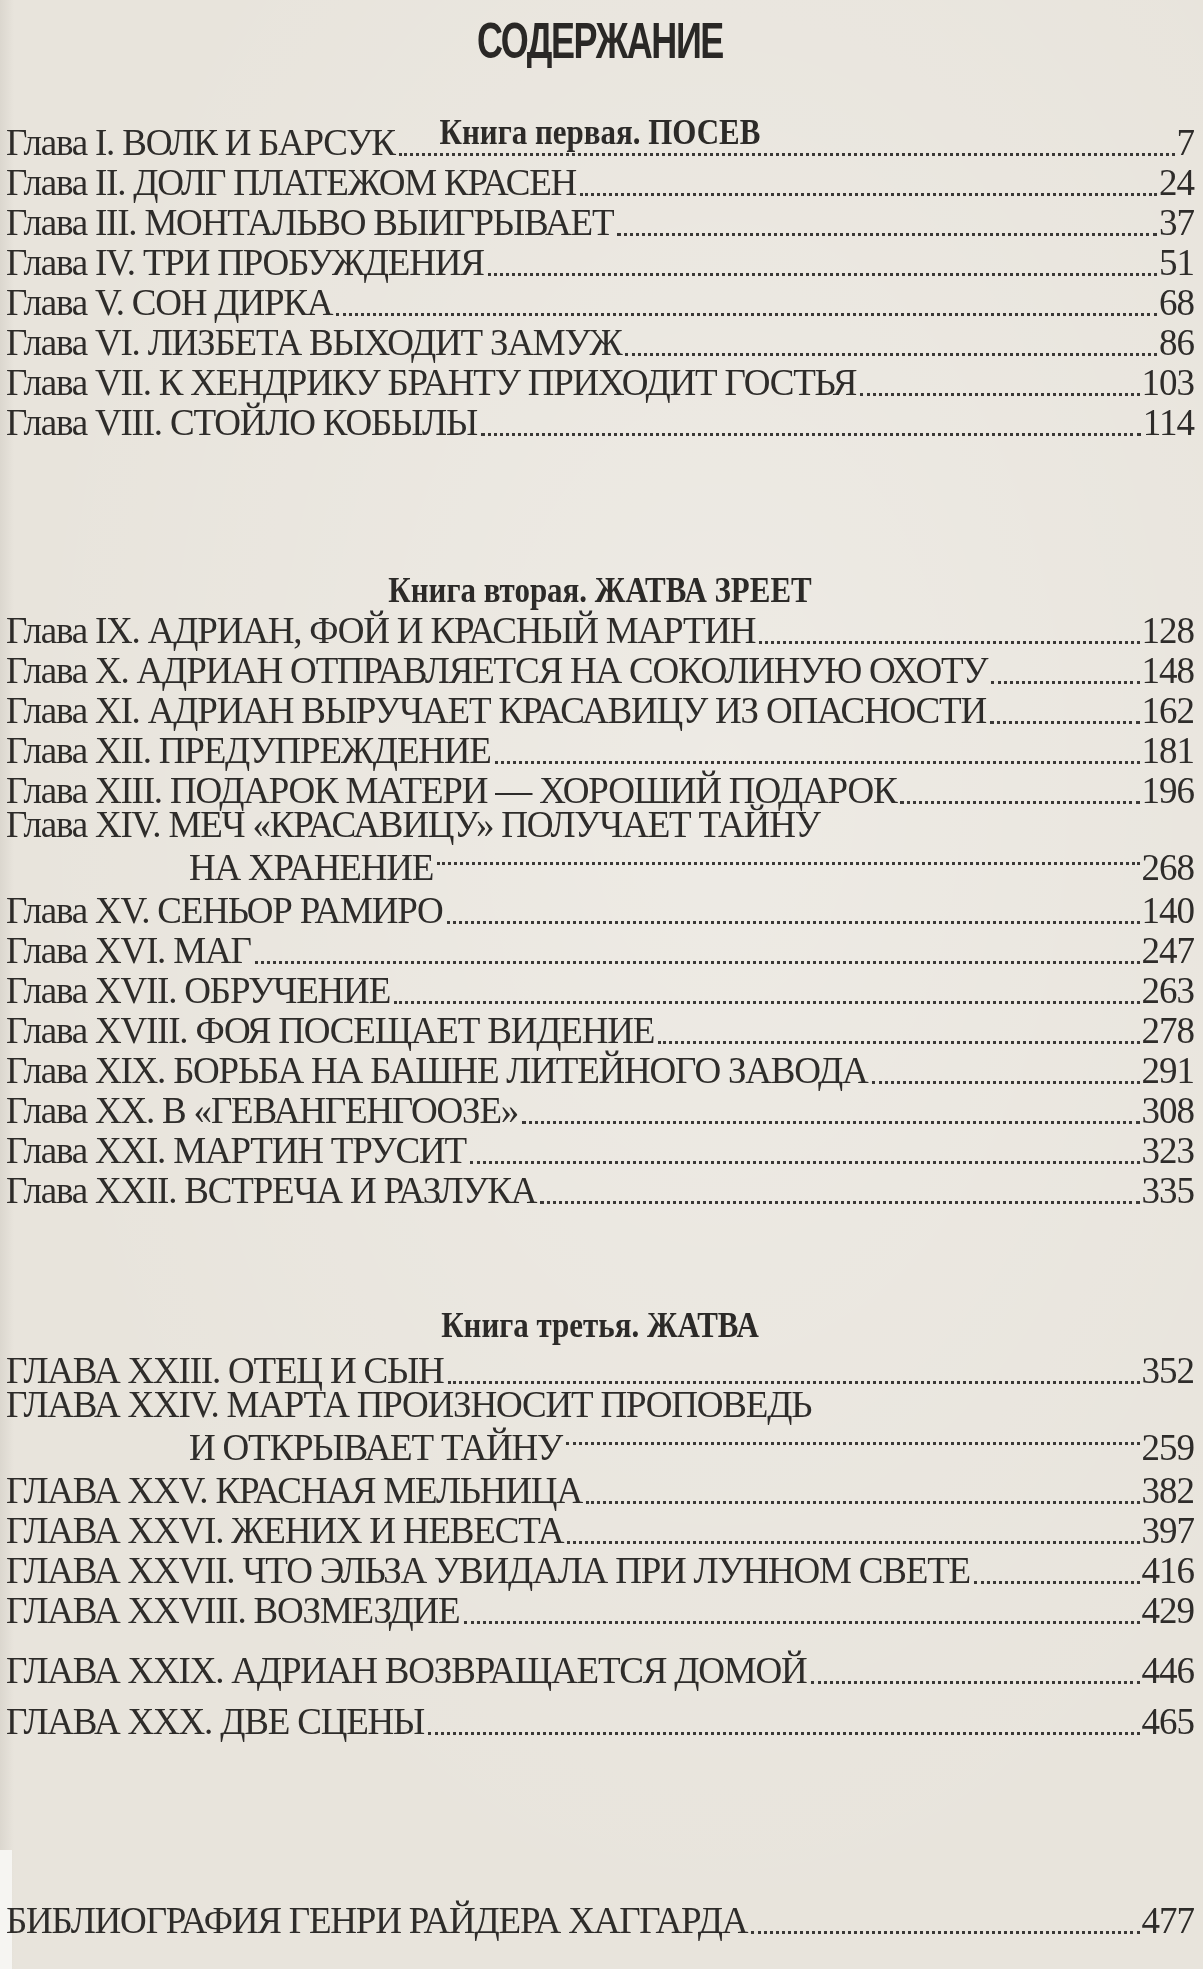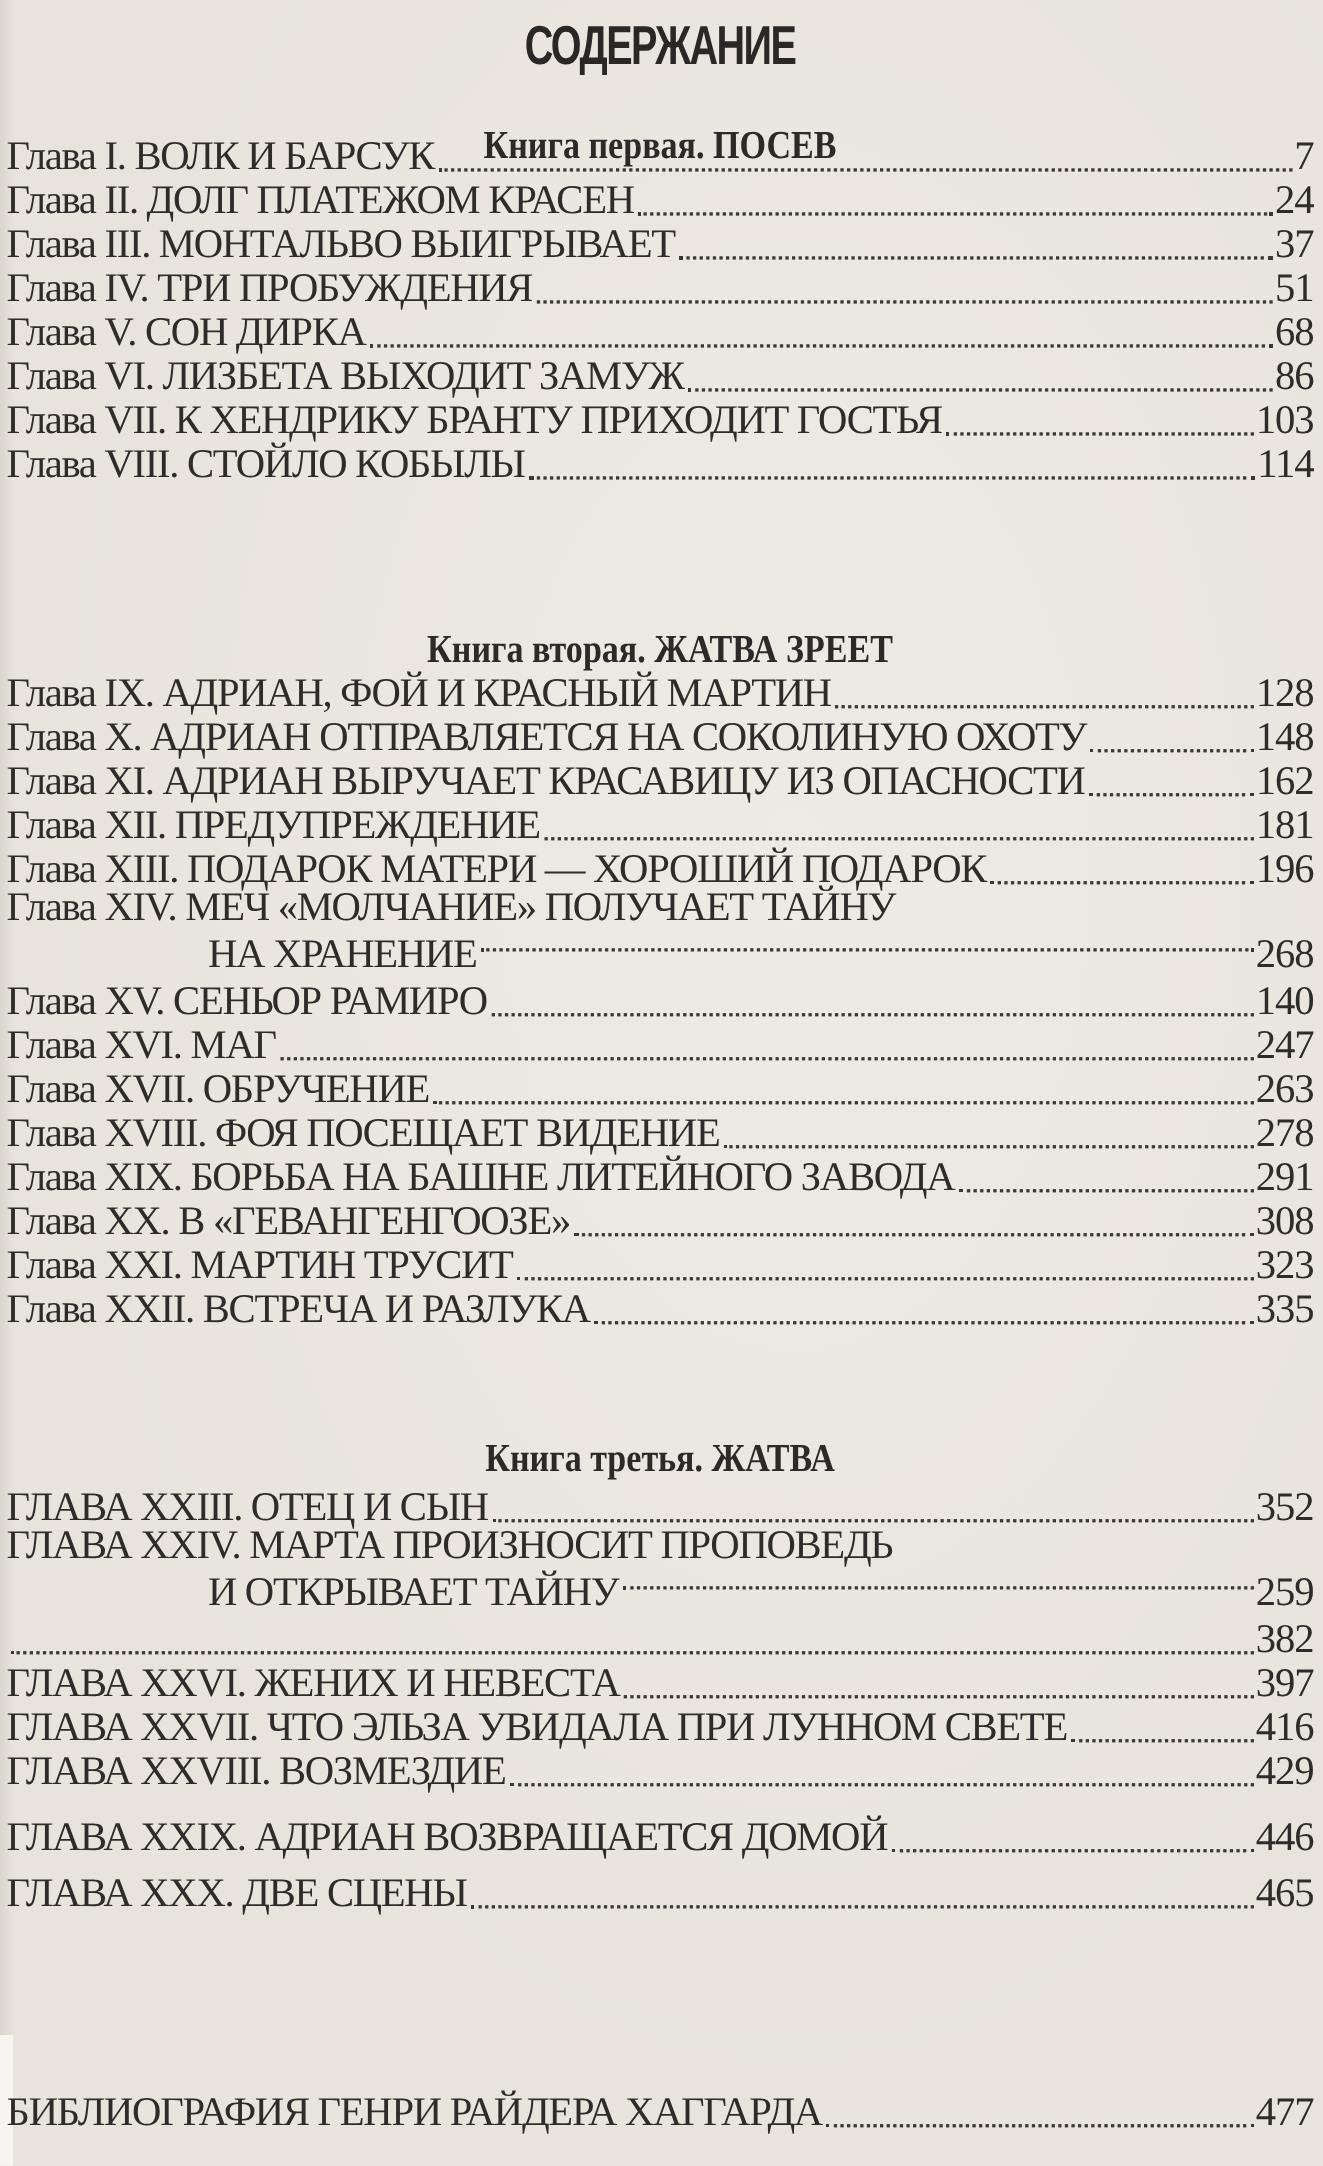--- a/index.html
+++ b/index.html
@@ -172,21 +172,21 @@
       <span class="label">Глава XII. ПРЕДУПРЕЖДЕНИЕ</span>
       <span class="leader"></span>
       <span class="page">181</span>
     </div>
   <div class="entry" style="top:763px">
       <span class="label">Глава XIII. ПОДАРОК МАТЕРИ — ХОРОШИЙ ПОДАРОК</span>
       <span class="leader"></span>
       <span class="page">196</span>
     </div>
 
-  <div class="entry first-line" style="top:803px"><span class="label">Глава XIV. МЕЧ «МОЛЧАНИЕ» ПОЛУЧАЕТ ТАЙНУ</span></div>
+  <div class="entry first-line" style="top:803px"><span class="label">Глава XIV. МЕЧ «КРАСАВИЦУ» ПОЛУЧАЕТ ТАЙНУ</span></div>
   <div class="entry indent" style="top:843px">
       <span class="label">НА ХРАНЕНИЕ</span>
       <span class="leader"></span>
       <span class="page">268</span>
     </div>
 
   <div class="entry" style="top:883px">
       <span class="label">Глава XV. СЕНЬОР РАМИРО</span>
       <span class="leader"></span>
       <span class="page">140</span>
@@ -236,20 +236,21 @@
     </div>
 
   <div class="entry first-line" style="top:1383px"><span class="label">ГЛАВА XXIV. МАРТА ПРОИЗНОСИТ ПРОПОВЕДЬ</span></div>
   <div class="entry indent" style="top:1423px">
       <span class="label">И ОТКРЫВАЕТ ТАЙНУ</span>
       <span class="leader"></span>
       <span class="page">259</span>
     </div>
 
   <div class="entry" style="top:1463px">
+      <span class="label">ГЛАВА XXV. КРАСНАЯ МЕЛЬНИЦА</span>
       <span class="leader"></span>
       <span class="page">382</span>
     </div>
   <div class="entry" style="top:1503px">
       <span class="label">ГЛАВА XXVI. ЖЕНИХ И НЕВЕСТА</span>
       <span class="leader"></span>
       <span class="page">397</span>
     </div>
   <div class="entry" style="top:1543px">
       <span class="label">ГЛАВА XXVII. ЧТО ЭЛЬЗА УВИДАЛА ПРИ ЛУННОМ СВЕТЕ</span>

